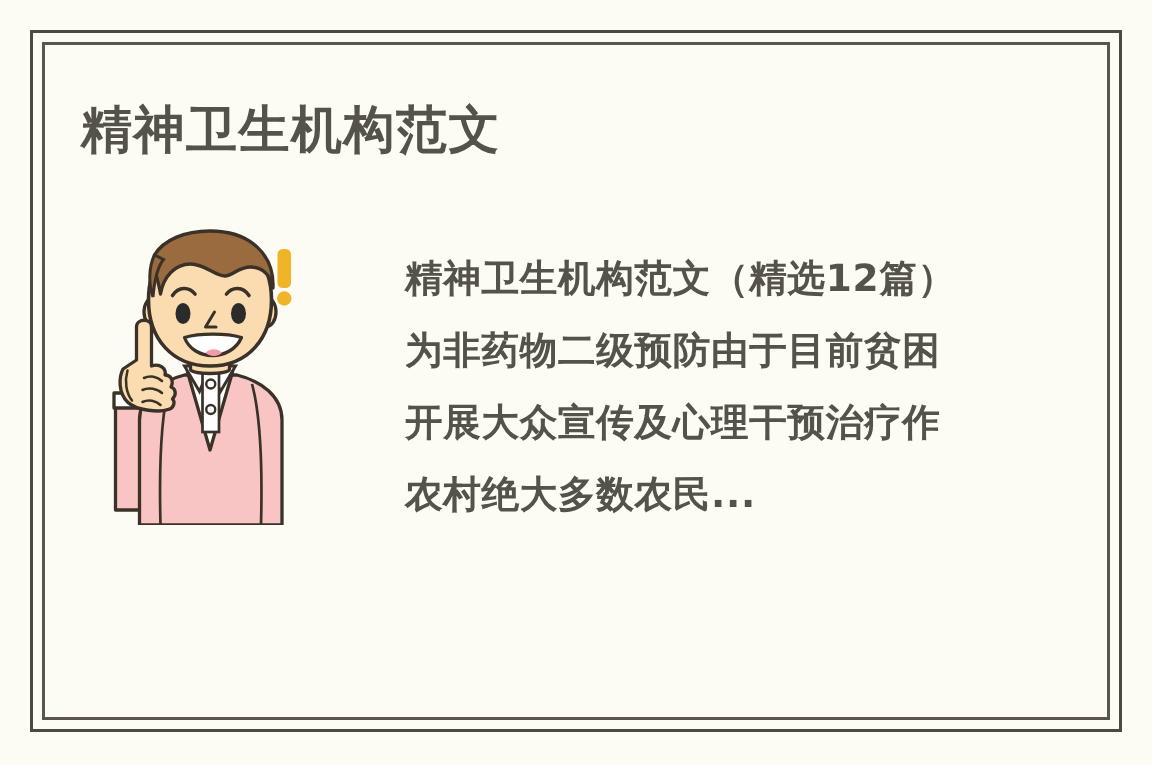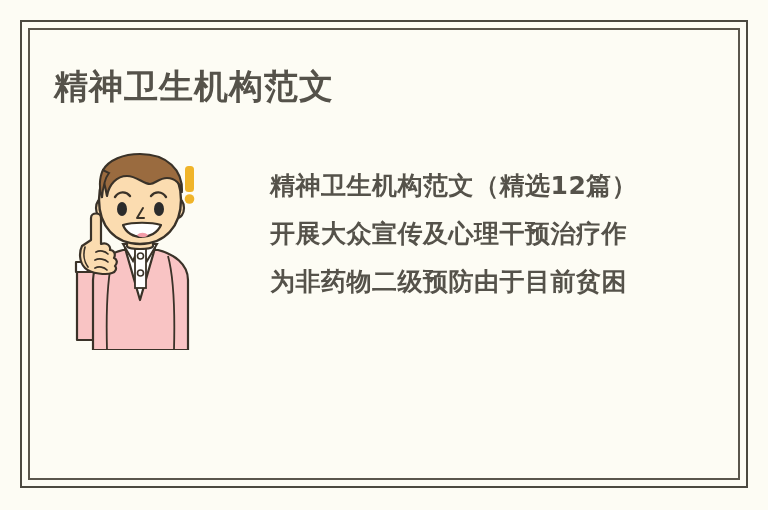--- a/index.html
+++ b/index.html
@@ -148,17 +148,18 @@
                C24 122 24 112 27 106 L36 100 Z" fill="#fbdcb0" stroke="#3a3228" stroke-width="2.2" stroke-linejoin="round"></path>
       <path d="M41 112 C45 110 50 111 53 114" fill="none" stroke="#3a3228" stroke-width="1.7" stroke-linecap="round"></path>
       <path d="M40 120 C44 118 50 119 53 122" fill="none" stroke="#3a3228" stroke-width="1.7" stroke-linecap="round"></path>
       <path d="M40 128 C44 126 49 127 52 130" fill="none" stroke="#3a3228" stroke-width="1.7" stroke-linecap="round"></path>
       <path d="M30 107 C28 114 29 122 33 127" fill="none" stroke="#3a3228" stroke-width="1.7" stroke-linecap="round"></path>
     </svg>
   </div>
 
   <div class="body-text">
     <div class="line">精神卫生机构范文（精选12篇）</div>
+    <div class="line">为非药物二级预防由于目前贫困</div>
     <div class="line">开展大众宣传及心理干预治疗作</div>
-    <div class="line">为非药物二级预防由于目前贫困</div>
+    <div class="line">农村绝大多数农民...</div>
   </div>
 
 </div>
 
 </body></html>

